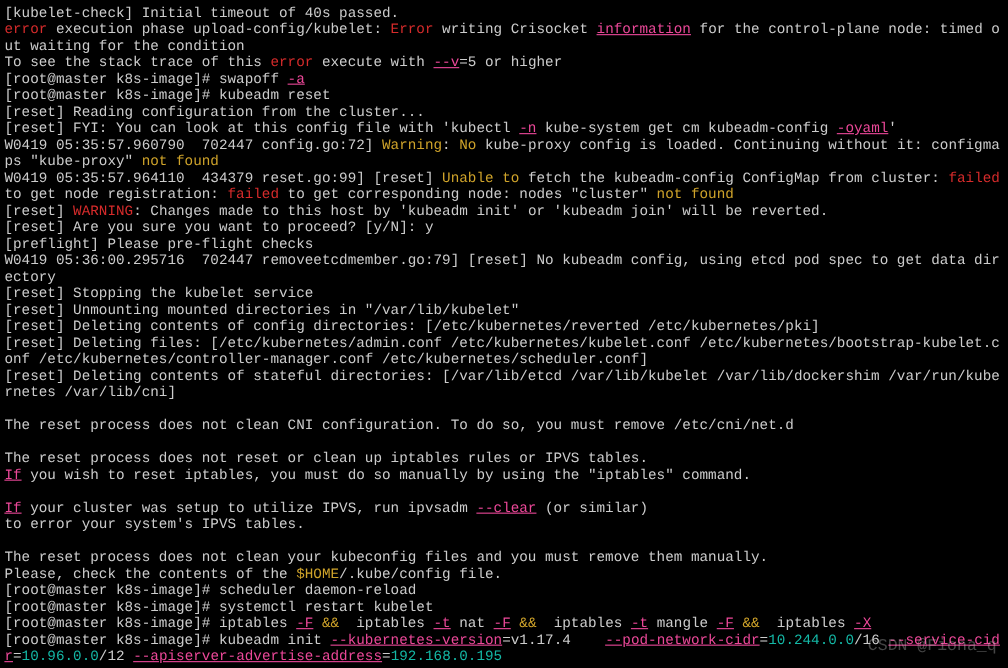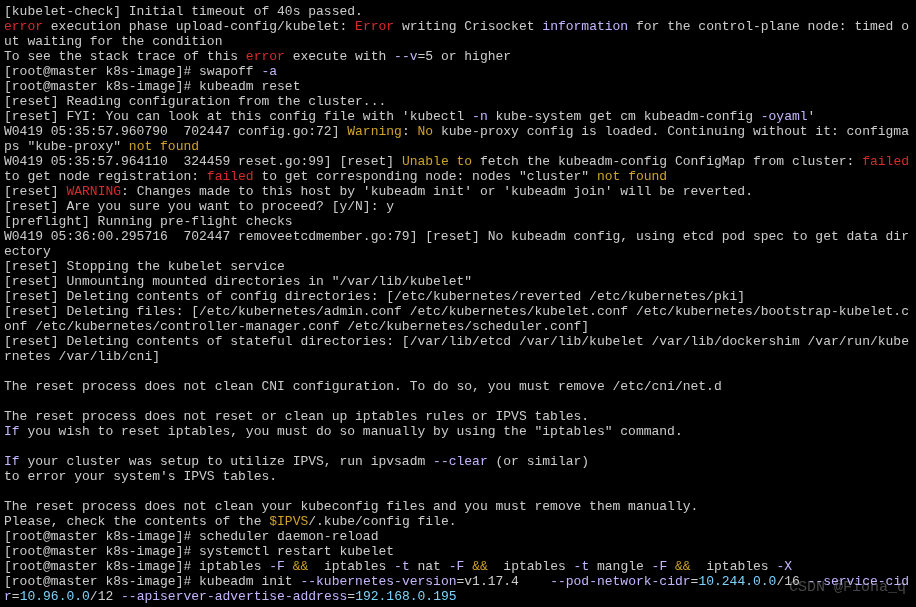--- a/index.html
+++ b/index.html
@@ -15,22 +15,22 @@
     color: #ccc;
   }
   .term {
     padding: 4px 4px;
     white-space: pre-wrap;
     word-break: break-all;
     letter-spacing: 0px;
   }
   .r  { color: #d62b2b; }        
   .y  { color: #cfa32a; }        
-  .c  { color: #c4b5fd; }        
-  .m  { color: #7dd3fc; }       
+  .c  { color: #ec4899; text-decoration: underline; }        
+  .m  { color: #14b8a6; }       
 
   .watermark {
     position: absolute;
     right: 10px;
     bottom: 12px;
     color: rgba(200,200,200,0.35);
     font-family: Liberation Mono, monospace;
     font-size: 15px;
     pointer-events: none;
   }
@@ -39,40 +39,40 @@
 <body>
 
 <div class="term"><span>[kubelet-check] Initial timeout of 40s passed.</span>
 <span class="r">error</span><span> execution phase upload-config/kubelet: </span><span class="r">Error</span><span> writing Crisocket </span><span class="c">information</span><span> for the control-plane node: timed out waiting for the condition</span>
 <span>To see the stack trace of this </span><span class="r">error</span><span> execute with </span><span class="c">--v</span><span>=5 or higher</span>
 <span>[root@master k8s-image]# </span><span>swapoff </span><span class="c">-a</span>
 <span>[root@master k8s-image]# </span><span>kubeadm reset</span>
 <span>[reset] Reading configuration from the cluster...</span>
 <span>[reset] FYI: You can look at this config file with 'kubectl </span><span class="c">-n</span><span> kube-system get cm kubeadm-config </span><span class="c">-oyaml</span><span>'</span>
 <span>W0419 05:35:57.960790  702447 config.go:72] </span><span class="y">Warning</span><span>: </span><span class="y">No</span><span> kube-proxy config is loaded. Continuing without it: configmaps "kube-proxy" </span><span class="y">not found</span>
-<span>W0419 05:35:57.964110  324459 reset.go:99] [reset] </span><span class="y">Unable to</span><span> fetch the kubeadm-config ConfigMap from cluster: </span><span class="r">failed</span><span> to get node registration: </span><span class="r">failed</span><span> to get corresponding node: nodes "cluster" </span><span class="y">not found</span>
+<span>W0419 05:35:57.964110  434379 reset.go:99] [reset] </span><span class="y">Unable to</span><span> fetch the kubeadm-config ConfigMap from cluster: </span><span class="r">failed</span><span> to get node registration: </span><span class="r">failed</span><span> to get corresponding node: nodes "cluster" </span><span class="y">not found</span>
 <span>[reset] </span><span class="r">WARNING</span><span>: Changes made to this host by 'kubeadm init' or 'kubeadm join' will be reverted.</span>
 <span>[reset] Are you sure you want to proceed? [y/N]: y</span>
-<span>[preflight] Running pre-flight checks</span>
+<span>[preflight] Please pre-flight checks</span>
 <span>W0419 05:36:00.295716  702447 removeetcdmember.go:79] [reset] No kubeadm config, using etcd pod spec to get data directory</span>
 <span>[reset] Stopping the kubelet service</span>
 <span>[reset] Unmounting mounted directories in "/var/lib/kubelet"</span>
 <span>[reset] Deleting contents of config directories: [/etc/kubernetes/reverted /etc/kubernetes/pki]</span>
 <span>[reset] Deleting files: [/etc/kubernetes/admin.conf /etc/kubernetes/kubelet.conf /etc/kubernetes/bootstrap-kubelet.conf /etc/kubernetes/controller-manager.conf /etc/kubernetes/scheduler.conf]</span>
 <span>[reset] Deleting contents of stateful directories: [/var/lib/etcd /var/lib/kubelet /var/lib/dockershim /var/run/kubernetes /var/lib/cni]</span>
 
 <span>The reset process does not clean CNI configuration. To do so, you must remove /etc/cni/net.d</span>
 
 <span>The reset process does not reset or clean up iptables rules or IPVS tables.</span>
 <span class="c">If</span><span> you wish to reset iptables, you must do so manually by using the "iptables" command.</span>
 
 <span class="c">If</span><span> your cluster was setup to utilize IPVS, run ipvsadm </span><span class="c">--clear</span><span> (or similar)</span>
 <span>to error your system's IPVS tables.</span>
 
 <span>The reset process does not clean your kubeconfig files and you must remove them manually.</span>
-<span>Please, check the contents of the </span><span class="y">$IPVS</span><span>/.kube/config file.</span>
+<span>Please, check the contents of the </span><span class="y">$HOME</span><span>/.kube/config file.</span>
 <span>[root@master k8s-image]# </span><span>scheduler daemon-reload</span>
 <span>[root@master k8s-image]# </span><span>systemctl restart kubelet</span>
 <span>[root@master k8s-image]# </span><span>iptables </span><span class="c">-F</span><span class="y"> &amp;&amp; </span><span> iptables </span><span class="c">-t</span><span> nat </span><span class="c">-F</span><span class="y"> &amp;&amp; </span><span> iptables </span><span class="c">-t</span><span> mangle </span><span class="c">-F</span><span class="y"> &amp;&amp; </span><span> iptables </span><span class="c">-X</span>
 <span>[root@master k8s-image]# </span><span>kubeadm init </span><span class="c">--kubernetes-version</span><span>=v1.17.4    </span><span class="c">--pod-network-cidr</span><span>=</span><span class="m">10.244.0.0</span><span>/16 </span><span class="c">--service-cidr</span><span>=</span><span class="m">10.96.0.0</span><span>/12 </span><span class="c">--apiserver-advertise-address</span><span>=</span><span class="m">192.168.0.195</span>
 </div>
 
 <div class="watermark">CSDN @Fiona_q</div>
 
 </body></html>

